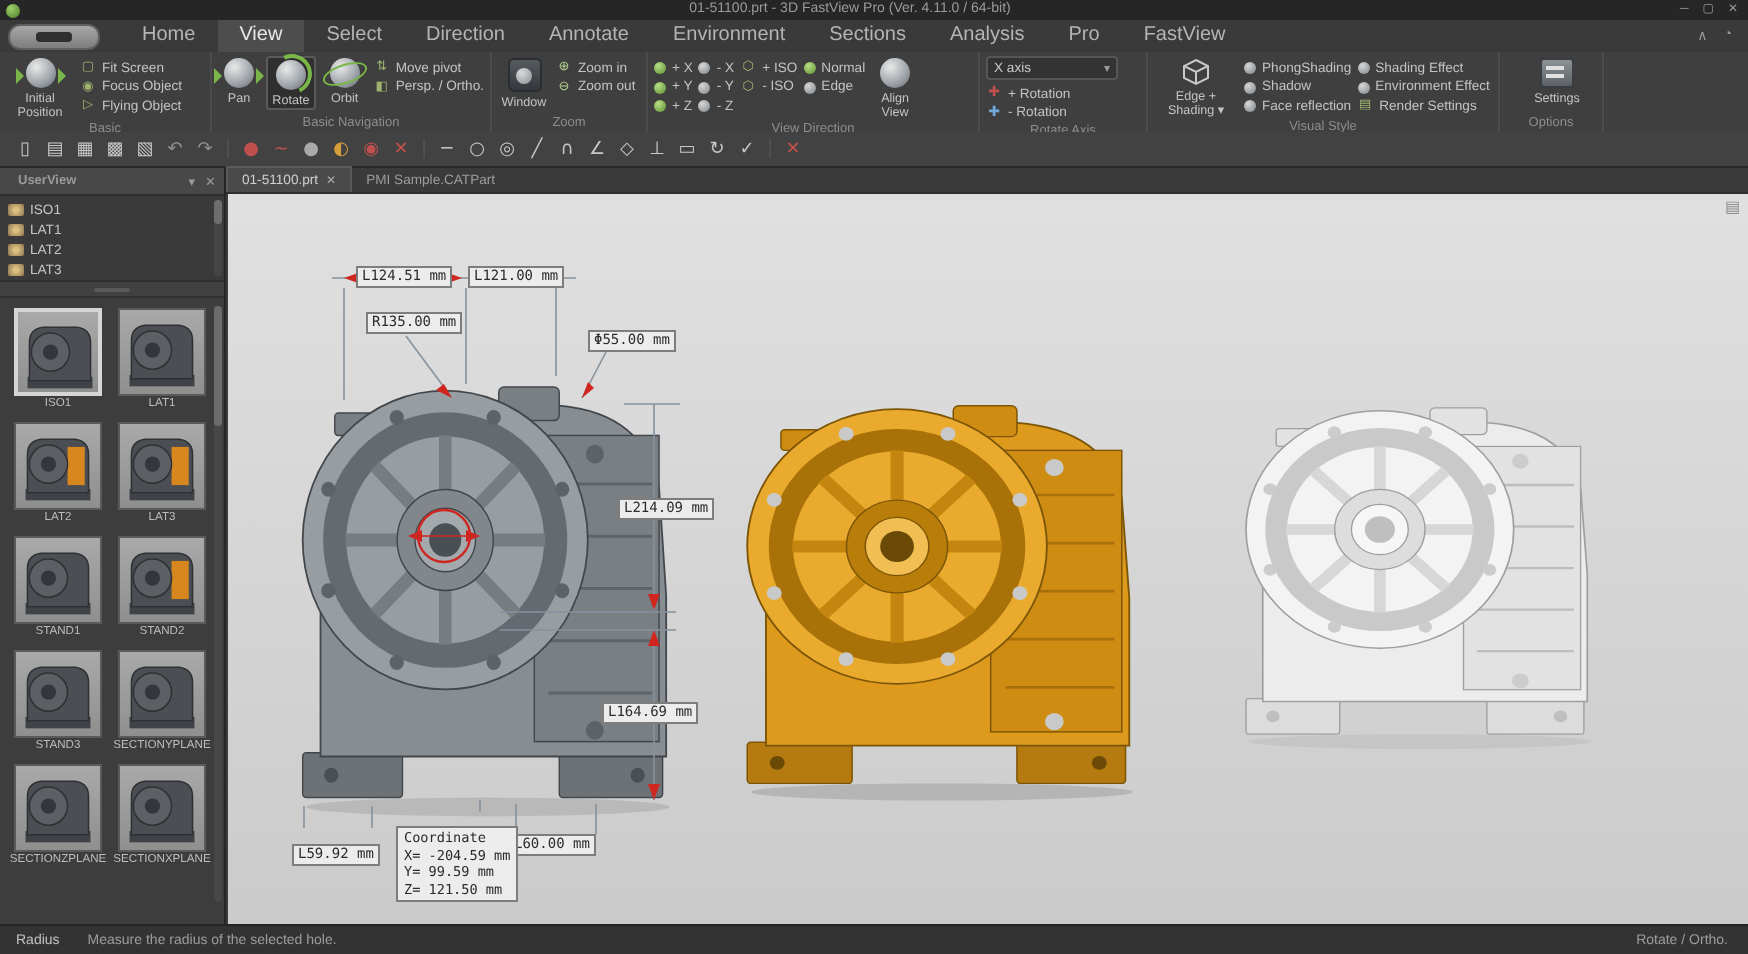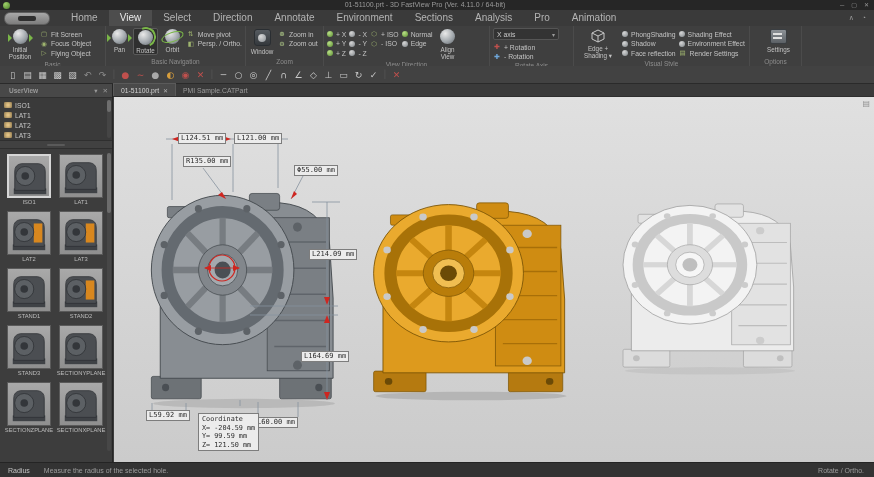--- a/index.html
+++ b/index.html
@@ -200,21 +200,21 @@
         <span class="menu-tab">Annotate</span>
 
         <span class="menu-tab">Environment</span>
 
         <span class="menu-tab">Sections</span>
 
         <span class="menu-tab">Analysis</span>
 
         <span class="menu-tab">Pro</span>
 
-        <span class="menu-tab">Animation</span>
+        <span class="menu-tab">FastView</span>
       </div>
     <span class="menu-right">
       <span>∧</span>
       <span>◔</span>
     </span>
   </div>
 
   <div class="ribbon">
 
     <div class="rgroup" style="width:106px">
@@ -757,21 +757,21 @@
         <line x1="91" y1="171" x2="125" y2="171" stroke-width="0.8"></line>
       </g>
     </svg>
 
     <div class="dim" style="left:64px;top:36px">L124.51 mm</div>
     <div class="dim" style="left:120px;top:36px">L121.00 mm</div>
     <div class="dim" style="left:69px;top:59px">R135.00 mm</div>
     <div class="dim" style="left:180px;top:68px">Φ55.00 mm</div>
     <div class="dim" style="left:195px;top:152px">L214.09 mm</div>
     <div class="dim" style="left:187px;top:254px">L164.69 mm</div>
-    <div class="dim" style="left:32px;top:313px">L59.92 mm</div>
+    <div class="dim" style="left:32px;top:325px">L59.92 mm</div>
     <div class="dim" style="left:140px;top:320px">L60.00 mm</div>
 
     <div class="coordbox" style="left:84px;top:316px">
       <div>Coordinate</div>
       <div>X= -204.59 mm</div>
       <div>Y= 99.59 mm</div>
       <div>Z= 121.50 mm</div>
     </div>
 
     <span class="canvas-opt">▤</span>

